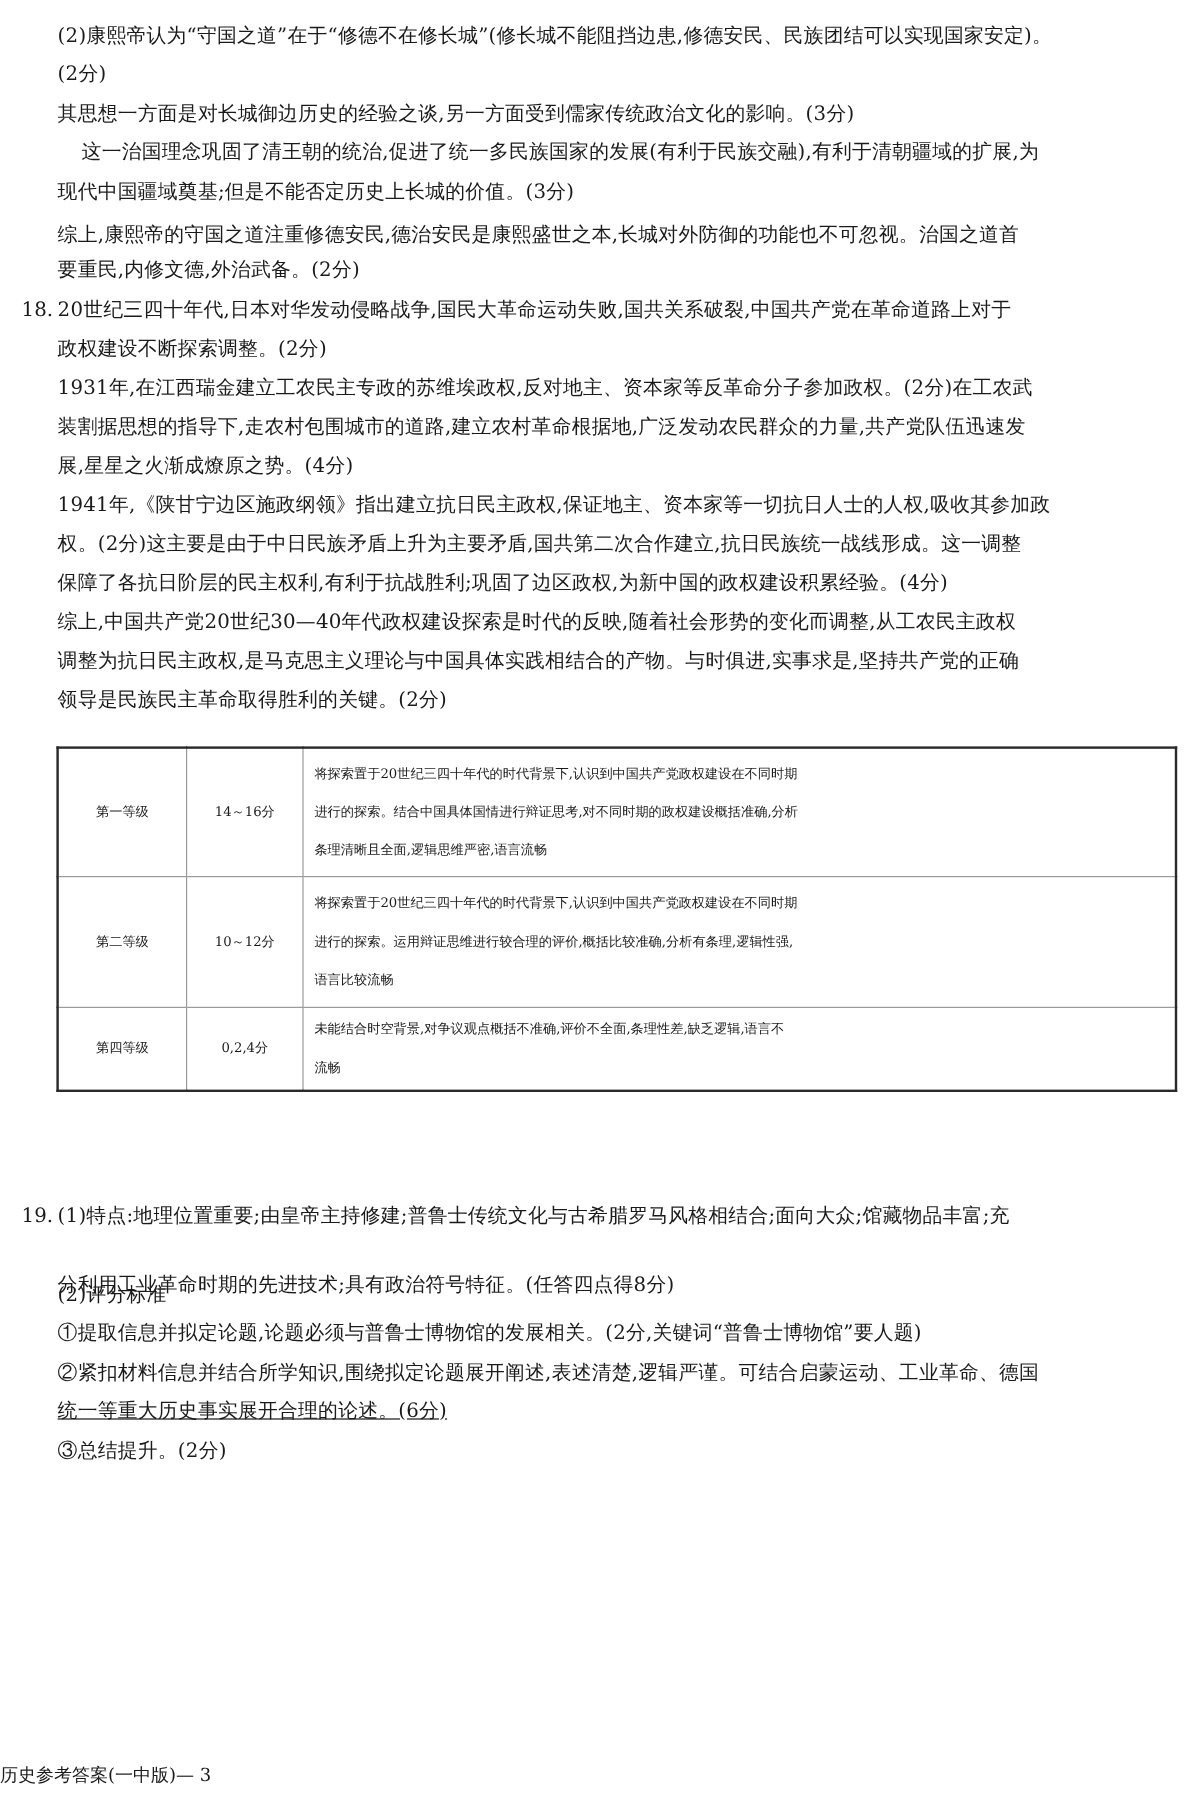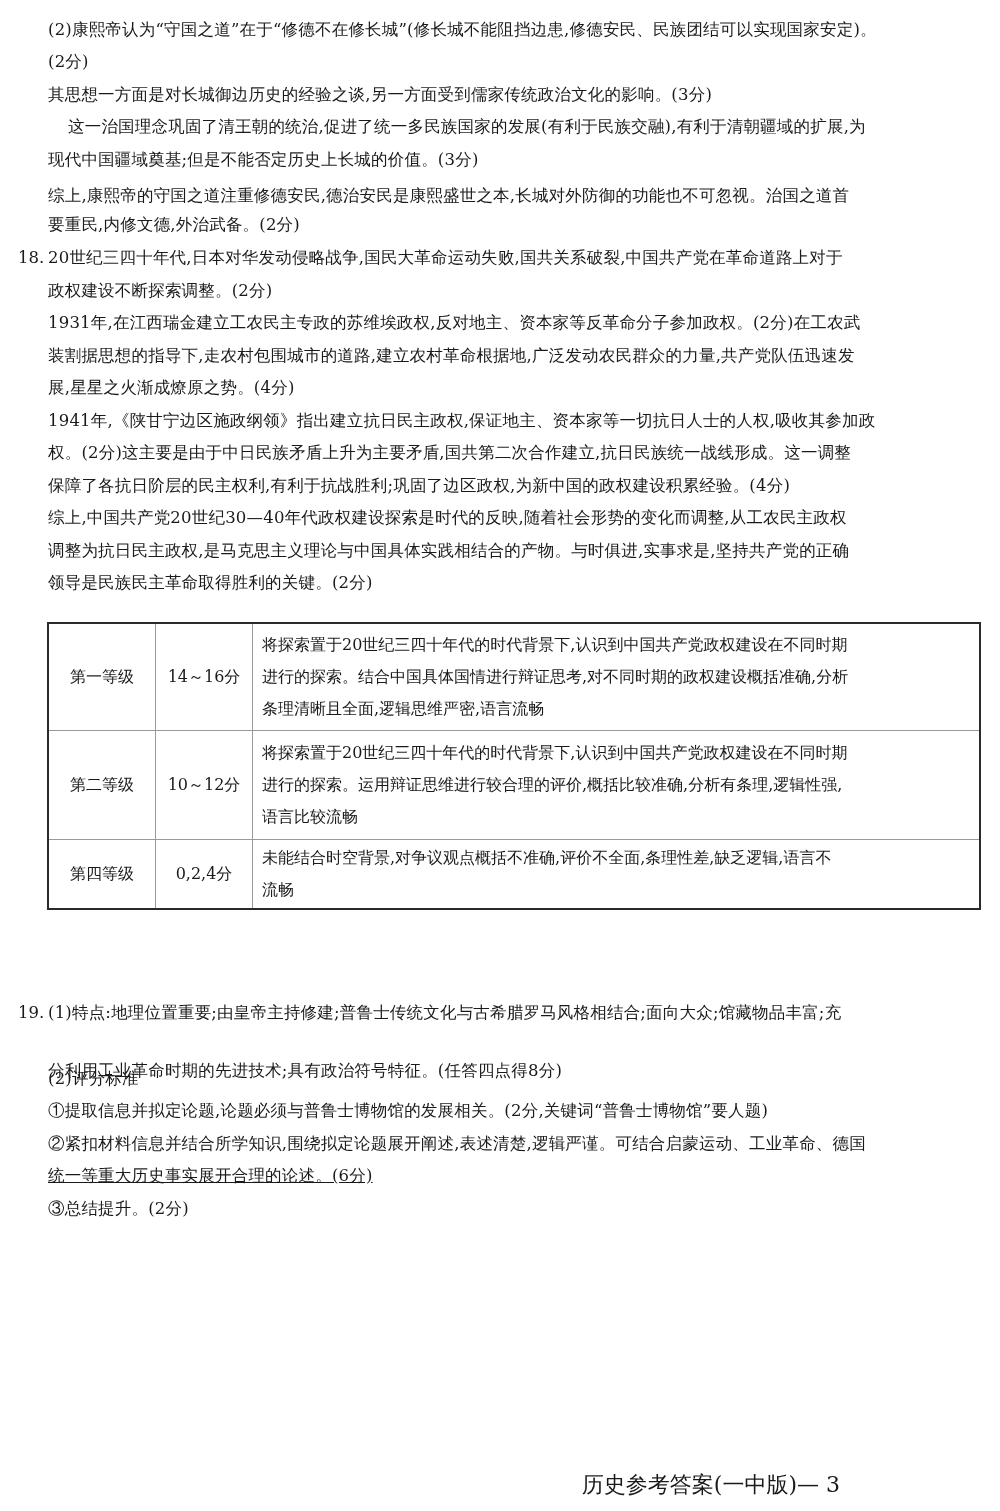--- a/index.html
+++ b/index.html
@@ -19,31 +19,31 @@
   .qnum { position: absolute; white-space: nowrap; font-size: 16.5px; line-height: 20px; }
   table.rubric {
     position: absolute;
     left: 47px; top: 622px;
     width: 934px;
     border-collapse: collapse;
     border: 2px solid #2a2a2a;
   }
   table.rubric td {
     border: 1.5px solid #9a9a9a;
-    font-size: 16px;
+    font-size: 11px;
     line-height: 32px;
     vertical-align: middle;
     padding: 0;
   }
   table.rubric td.lvl { width: 106px; text-align: center; }
   table.rubric td.score { width: 96px; text-align: center; }
   table.rubric td.desc { padding: 2px 8px 2px 9px; }
   .footer {
     position: absolute; left: 0; width: 840px; top: 1470px;
-    text-align: right; font-size: 22px; white-space: nowrap;
+    text-align: left; font-size: 15px; white-space: nowrap;
   }
 </style>
 </head>
 <body>
 
 <div>
   <div class="line" style="left:48px; top:20px;">(2)康熙帝认为“守国之道”在于“修德不在修长城”(修长城不能阻挡边患,修德安民、民族团结可以实现国家安定)。</div>
   <div class="line" style="left:48px; top:52px;">(2分)</div>
   <div class="line" style="left:48px; top:85px;">其思想一方面是对长城御边历史的经验之谈,另一方面受到儒家传统政治文化的影响。(3分)</div>
   <div class="line" style="left:48px; top:117px;margin-left:20px;">这一治国理念巩固了清王朝的统治,促进了统一多民族国家的发展(有利于民族交融),有利于清朝疆域的扩展,为</div>

